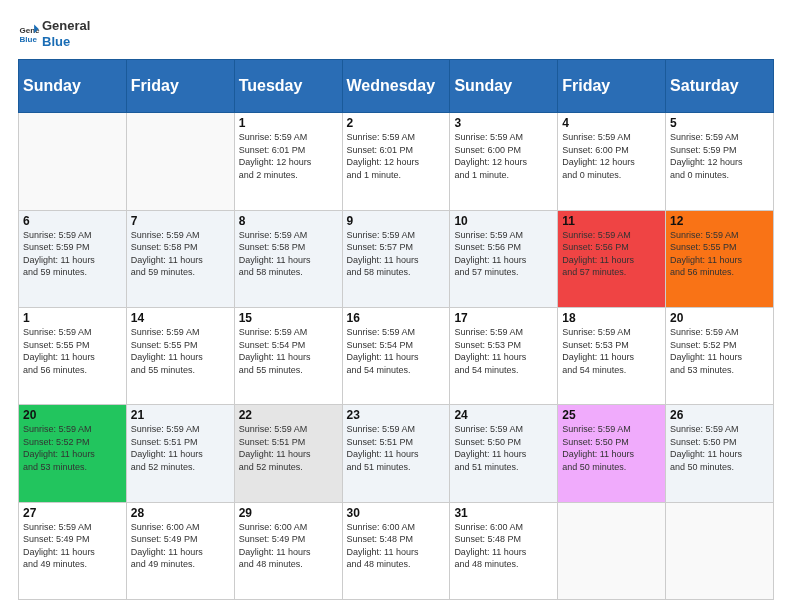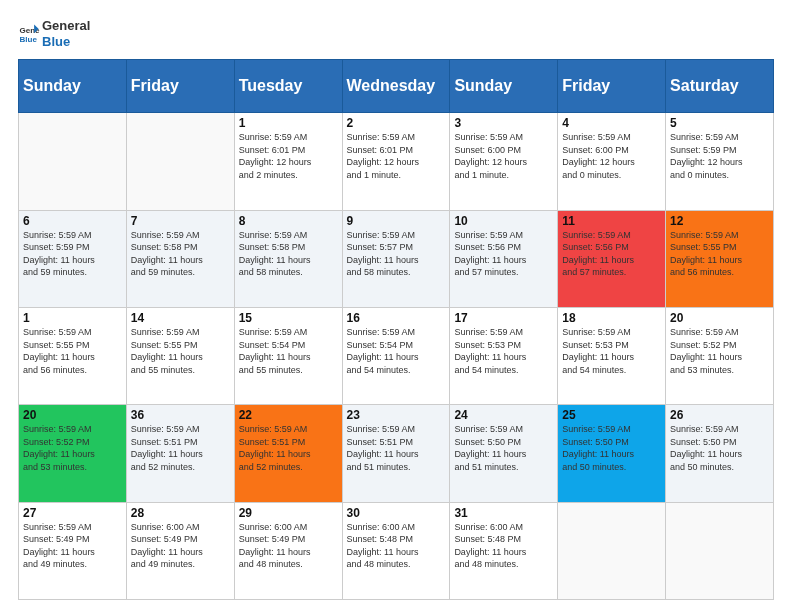--- a/index.html
+++ b/index.html
@@ -267,48 +267,48 @@
         </tr>
         <tr>
           <td style="background: #22c55e;">
             <span class="day-number">20</span>
             <div class="day-info" style="white-space: pre-line;">Sunrise: 5:59 AM
 Sunset: 5:52 PM
 Daylight: 11 hours
 and 53 minutes.</div>
           </td>
           <td style="background: rgb(240, 244, 248);">
-            <span class="day-number">36</span>
+            <span class="day-number">21</span>
             <div class="day-info" style="white-space: pre-line;">Sunrise: 5:59 AM
 Sunset: 5:51 PM
 Daylight: 11 hours
 and 52 minutes.</div>
           </td>
-          <td style="background: #f97316;">
+          <td style="background: #e5e5e5;">
             <span class="day-number">22</span>
             <div class="day-info" style="white-space: pre-line;">Sunrise: 5:59 AM
 Sunset: 5:51 PM
 Daylight: 11 hours
 and 52 minutes.</div>
           </td>
           <td style="background: rgb(240, 244, 248);">
             <span class="day-number">23</span>
             <div class="day-info" style="white-space: pre-line;">Sunrise: 5:59 AM
 Sunset: 5:51 PM
 Daylight: 11 hours
 and 51 minutes.</div>
           </td>
           <td style="background: rgb(240, 244, 248); margin-top: 28px;">
             <span class="day-number">24</span>
             <div class="day-info" style="white-space: pre-line;">Sunrise: 5:59 AM
 Sunset: 5:50 PM
 Daylight: 11 hours
 and 51 minutes.</div>
           </td>
-          <td style="background: #0ea5e9;">
+          <td style="background: #f0abfc;">
             <span class="day-number">25</span>
             <div class="day-info" style="white-space: pre-line;">Sunrise: 5:59 AM
 Sunset: 5:50 PM
 Daylight: 11 hours
 and 50 minutes.</div>
           </td>
           <td style="background: rgb(240, 244, 248);">
             <span class="day-number">26</span>
             <div class="day-info" style="white-space: pre-line;">Sunrise: 5:59 AM
 Sunset: 5:50 PM

